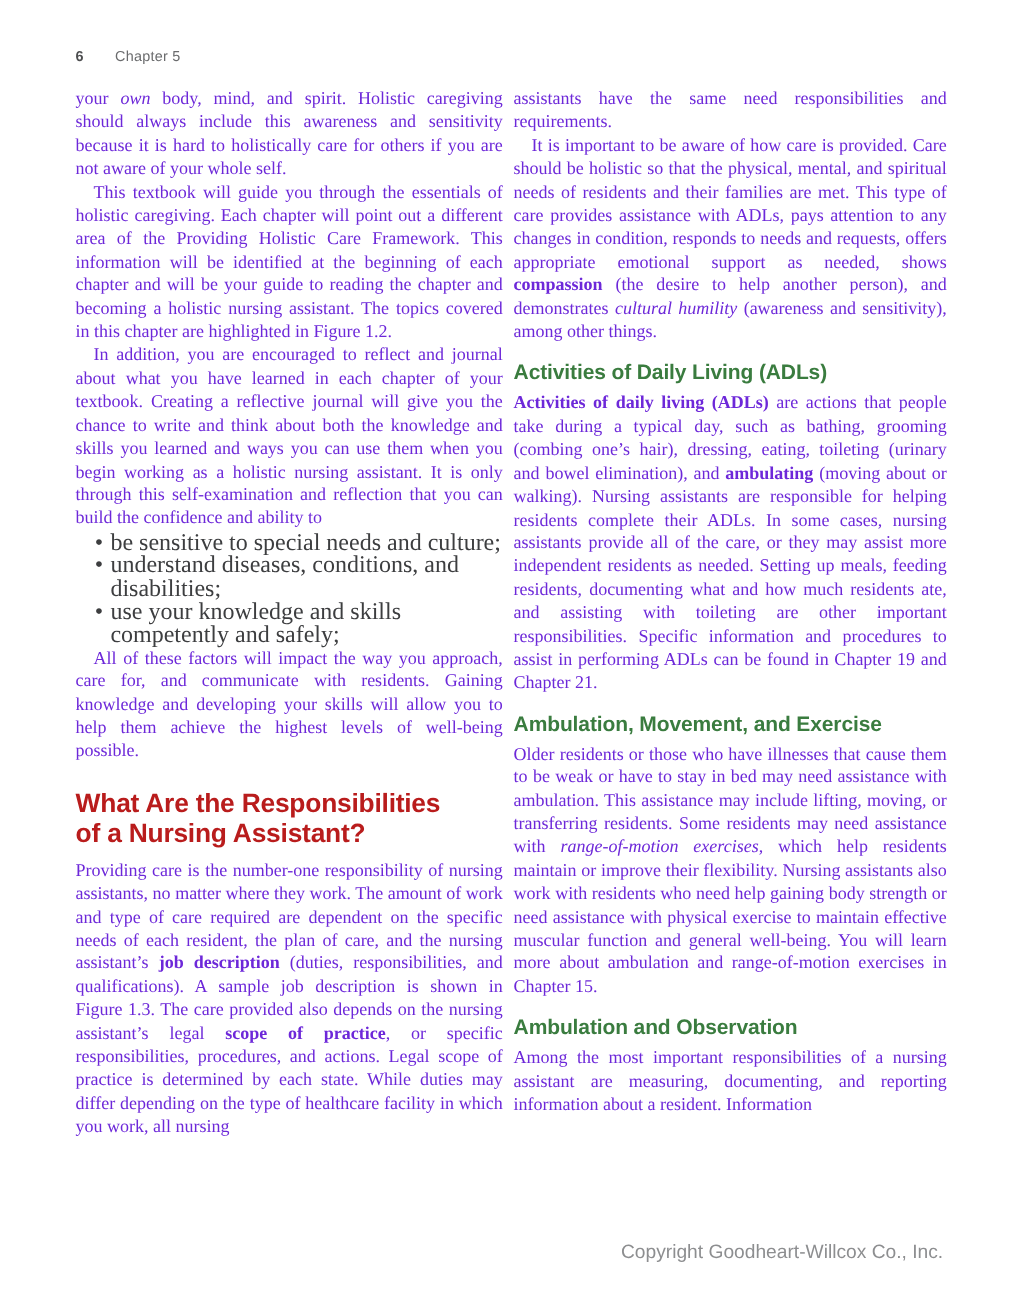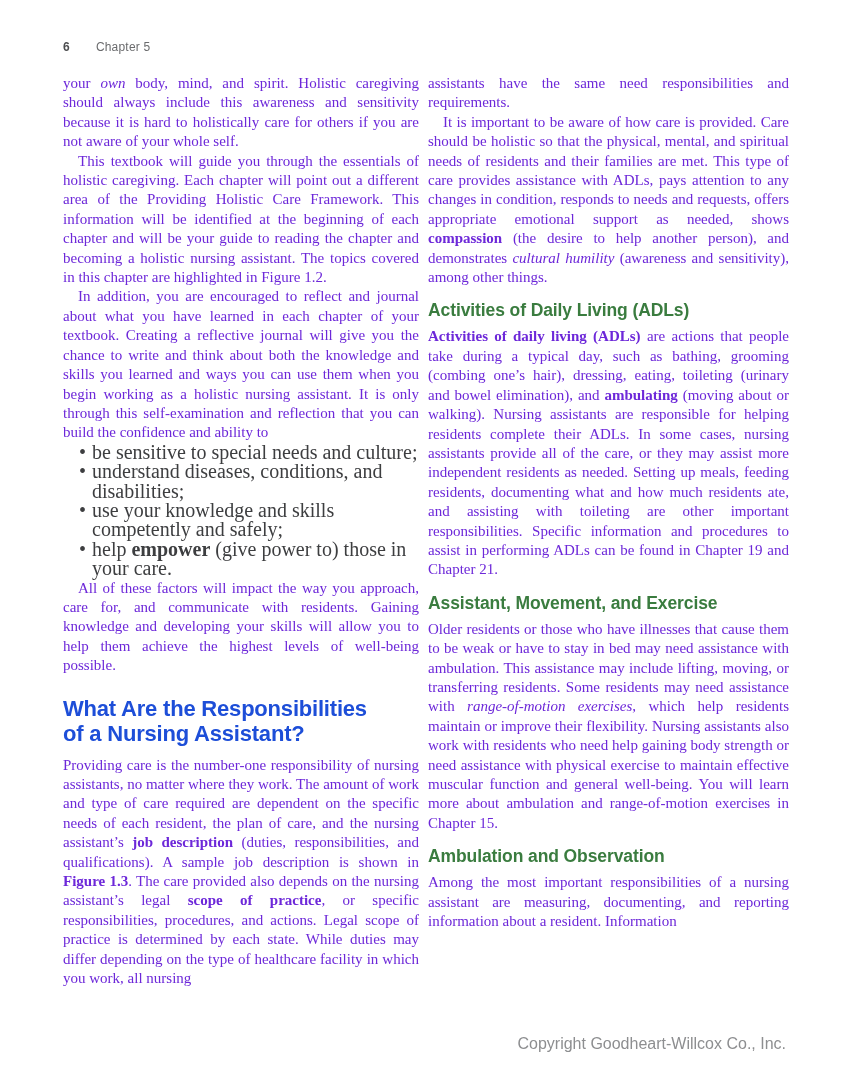--- a/index.html
+++ b/index.html
@@ -41,21 +41,21 @@
     margin: 0;
     font-size: 15px;
     line-height: 19.4px;
     color: #6d28d9;
     text-align: justify;
     -webkit-hyphens: none;
   }
   .body-p.indent { text-indent: 15px; }
 
   .run-i  { font-style: italic; }
-  .run-b  { font-weight: bold; margin-top: 48px; }
+  .run-b  { font-weight: normal; margin-top: 48px; }
   .run-bi { font-weight: bold; }
 
   ul.bullet-list {
     margin: 0;
     padding: 0 0 0 29px;
     list-style: none;
   }
   ul.bullet-list li {
     font-size: 20px;
     line-height: 19.4px;
@@ -68,21 +68,21 @@
     position: absolute;
     left: -13px;
     color: #3d3e40;
   }
 
   .heading-purple {
     font-family: "Liberation Sans", sans-serif;
     font-weight: bold;
     font-size: 22px;
     line-height: 25px;
-    color: #1d4ed8;
+    color: #b91c1c;
     margin: 20px 0 10px 0;
     letter-spacing: -0.2px;
   }
   .heading-green {
     font-family: "Liberation Sans", sans-serif;
     font-weight: bold;
     font-size: 17.5px;
     line-height: 20px;
     color: #3a7c3f;
     margin: 13px 0 7px 0;
@@ -109,32 +109,31 @@
 
   <div class="columns">
     <div class="col col-left">
         <p class="body-p"><span>your </span><span class="run-i">own</span><span> body, mind, and spirit. Holistic caregiving should always include this awareness and sensitivity because it is hard to holistically care for others if you are not aware of your whole self.</span></p>
         <p class="body-p indent"><span>This textbook will guide you through the essentials of holistic caregiving. Each chapter will point out a different area of the Providing Holistic Care Framework. This information will be identified at the beginning of each chapter and will be your guide to reading the chapter and becoming a holistic nursing assistant. The topics covered in this chapter are highlighted in Figure 1.2.</span></p>
         <p class="body-p indent"><span>In addition, you are encouraged to reflect and journal about what you have learned in each chapter of your textbook. Creating a reflective journal will give you the chance to write and think about both the knowledge and skills you learned and ways you can use them when you begin working as a holistic nursing assistant. It is only through this self-examination and reflection that you can build the confidence and ability to</span></p>
         <ul class="bullet-list">
           <li><span>be sensitive to special needs and culture;</span></li>
           <li><span>understand diseases, conditions, and disabilities;</span></li>
           <li><span>use your knowledge and skills competently and safely;</span></li>
-          <li><span>help </span><span class="run-bi">empower</span><span> (give power to) those in your care.</span></li>
         </ul>
         <p class="body-p indent"><span>All of these factors will impact the way you approach, care for, and communicate with residents. Gaining knowledge and developing your skills will allow you to help them achieve the highest levels of well-being possible.</span></p>
         <div class="heading-purple">What Are the Responsibilities<br>of a Nursing Assistant?</div>
         <p class="body-p"><span>Providing care is the number-one responsibility of nursing assistants, no matter where they work. The amount of work and type of care required are dependent on the specific needs of each resident, the plan of care, and the nursing assistant’s </span><span class="run-bi">job description</span><span> (duties, responsibilities, and qualifications). A sample job description is shown in </span><span class="run-b">Figure 1.3</span><span>. The care provided also depends on the nursing assistant’s legal </span><span class="run-bi">scope of practice</span><span>, or specific responsibilities, procedures, and actions. Legal scope of practice is determined by each state. While duties may differ depending on the type of healthcare facility in which you work, all nursing</span></p>
       </div>
     <div class="col col-right">
         <p class="body-p"><span>assistants have the same need responsibilities and requirements.</span></p>
         <p class="body-p indent"><span>It is important to be aware of how care is provided. Care should be holistic so that the physical, mental, and spiritual needs of residents and their families are met. This type of care provides assistance with ADLs, pays attention to any changes in condition, responds to needs and requests, offers appropriate emotional support as needed, shows </span><span class="run-bi">compassion</span><span> (the desire to help another person), and demonstrates </span><span class="run-i">cultural humility</span><span> (awareness and sensitivity), among other things.</span></p>
         <div class="heading-green">Activities of Daily Living (ADLs)</div>
         <p class="body-p"><span class="run-bi">Activities of daily living (ADLs)</span><span> are actions that people take during a typical day, such as bathing, grooming (combing one’s hair), dressing, eating, toileting (urinary and bowel elimination), and </span><span class="run-bi">ambulating</span><span> (moving about or walking). Nursing assistants are responsible for helping residents complete their ADLs. In some cases, nursing assistants provide all of the care, or they may assist more independent residents as needed. Setting up meals, feeding residents, documenting what and how much residents ate, and assisting with toileting are other important responsibilities. Specific information and procedures to assist in performing ADLs can be found in Chapter 19 and Chapter 21.</span></p>
-        <div class="heading-green">Assistant, Movement, and Exercise</div>
+        <div class="heading-green">Ambulation, Movement, and Exercise</div>
         <p class="body-p"><span>Older residents or those who have illnesses that cause them to be weak or have to stay in bed may need assistance with ambulation. This assistance may include lifting, moving, or transferring residents. Some residents may need assistance with </span><span class="run-i">range-of-motion exercises</span><span>, which help residents maintain or improve their flexibility. Nursing assistants also work with residents who need help gaining body strength or need assistance with physical exercise to maintain effective muscular function and general well-being. You will learn more about ambulation and range-of-motion exercises in Chapter 15.</span></p>
         <div class="heading-green">Ambulation and Observation</div>
         <p class="body-p"><span>Among the most important responsibilities of a nursing assistant are measuring, documenting, and reporting information about a resident. Information</span></p>
       </div>
   </div>
 
   <div class="footer">
     <span>Copyright Goodheart-Willcox Co., Inc.</span>
   </div>
 

